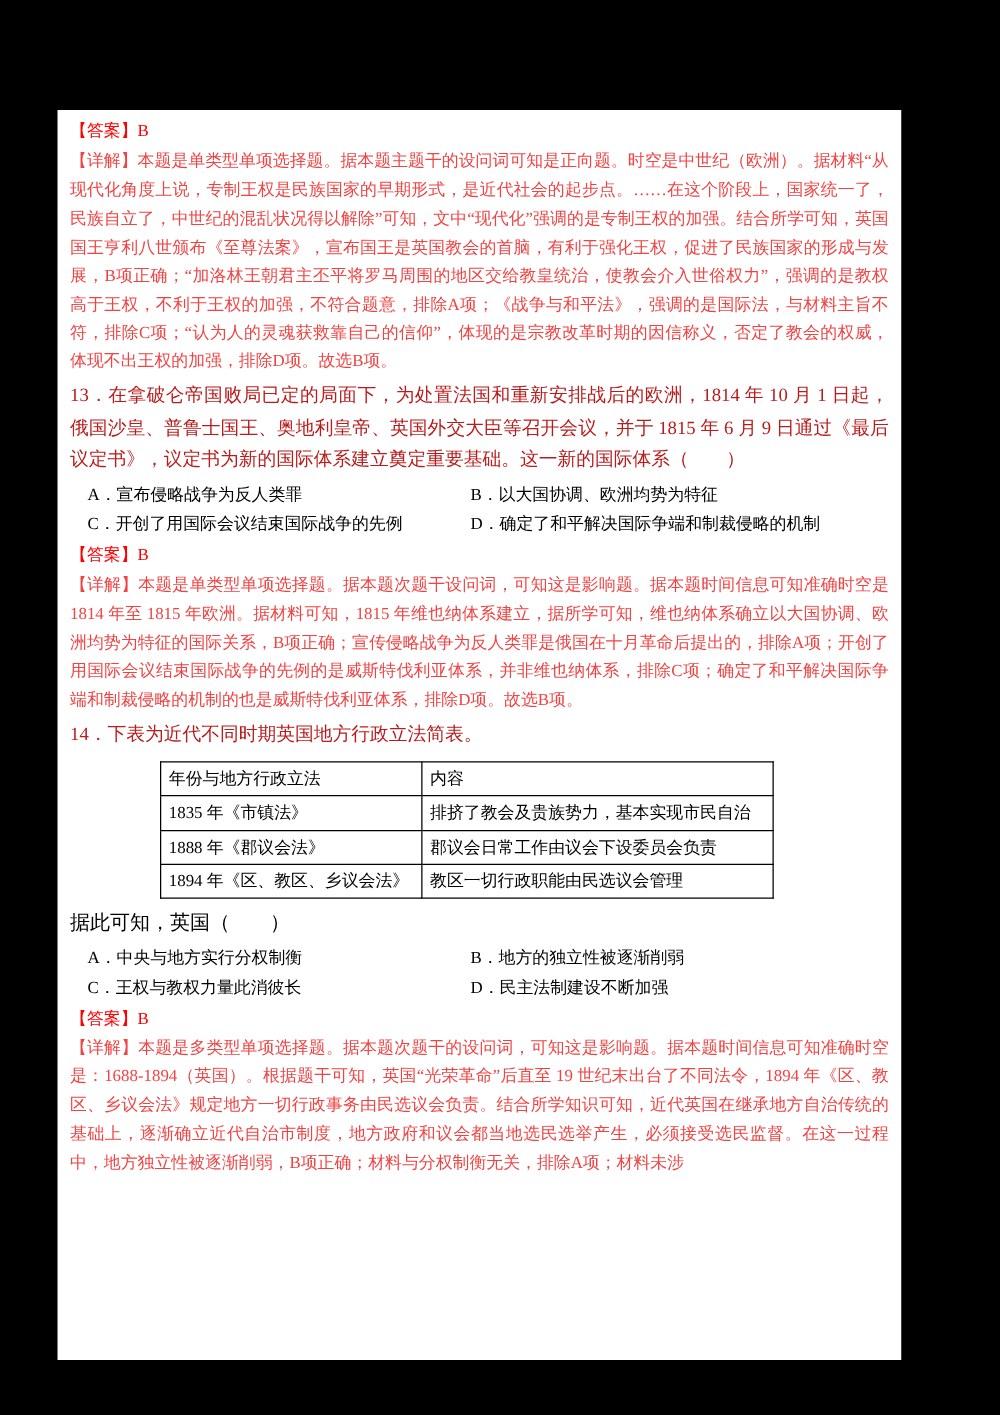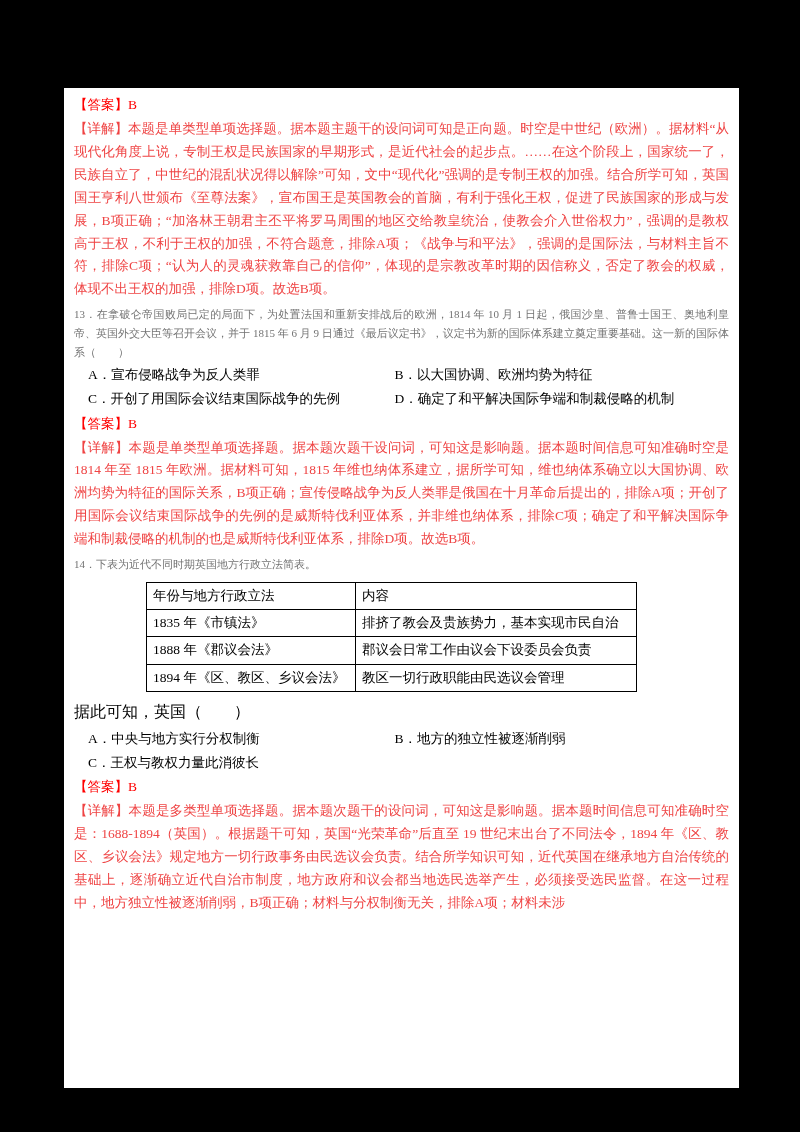--- a/index.html
+++ b/index.html
@@ -7,21 +7,21 @@
     padding: 0;
     background: #000;
   }
   body {
     width: 800px;
     height: 1132px;
     font-family: "Liberation Serif", "DejaVu Serif", serif;
   }
   .page {
     position: absolute;
-    left: 64px;
+    left: 46px;
     top: 88px;
     width: 675px;
     min-height: 1000px;
     background: #ffffff;
     box-sizing: border-box;
     padding: 6px 10px 10px 10px;
   }
   .ans {
     color: #ff0000;
     font-size: 13.5px;
@@ -32,22 +32,22 @@
   .detail {
     color: #ef4444;
     font-size: 13.5px;
     line-height: 1.70;
     margin: 0 0 4px 0;
     text-align: justify;
     text-justify: inter-ideograph;
     font-family: "Liberation Serif", "DejaVu Serif", serif;
   }
   .q {
-    color: #737373;
-    font-size: 11px;
+    color: #b91c1c;
+    font-size: 15px;
     line-height: 1.70;
     margin: 4px 0 2px 0;
     text-align: justify;
     text-justify: inter-ideograph;
   }
   .opts {
     color: #000;
     font-size: 13.5px;
     line-height: 1.75;
     margin: 0 0 2px 0;
@@ -131,19 +131,20 @@
       </tr>
     </tbody>
   </table>
 
   <p class="after-table">据此可知，英国（　　）</p>
 
   <div class="opts">
     <div class="opt w1">A．中央与地方实行分权制衡</div>
     <div class="opt w2">B．地方的独立性被逐渐削弱</div>
     <div class="opt w1">C．王权与教权力量此消彼长</div>
+    <div class="opt w2">D．民主法制建设不断加强</div>
   </div>
 
   <p class="ans">【答案】B</p>
 
   <p class="detail">【详解】本题是多类型单项选择题。据本题次题干的设问词，可知这是影响题。据本题时间信息可知准确时空是：1688-1894（英国）。根据题干可知，英国“光荣革命”后直至 19 世纪末出台了不同法令，1894 年《区、教区、乡议会法》规定地方一切行政事务由民选议会负责。结合所学知识可知，近代英国在继承地方自治传统的基础上，逐渐确立近代自治市制度，地方政府和议会都当地选民选举产生，必须接受选民监督。在这一过程中，地方独立性被逐渐削弱，B项正确；材料与分权制衡无关，排除A项；材料未涉</p>
 
 </div>
 
 </body></html>

